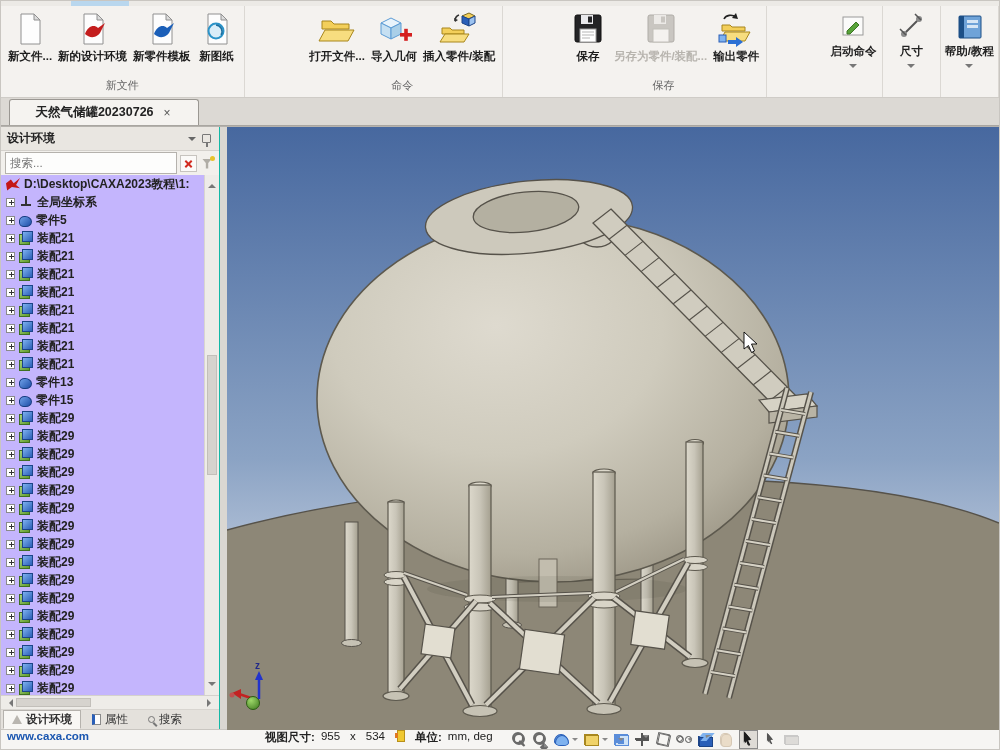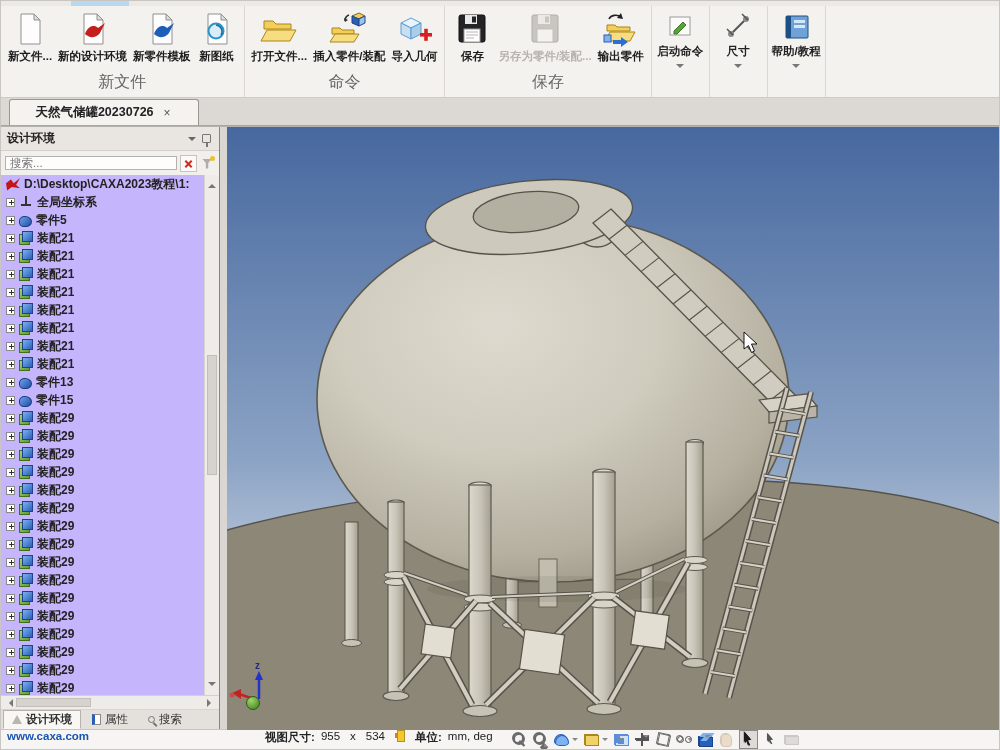--- a/index.html
+++ b/index.html
@@ -4,28 +4,28 @@
 <style>
   html,body{margin:0;padding:0;background:#fff;}
   *{box-sizing:border-box;}
   .app{position:relative;width:1000px;height:750px;overflow:hidden;
        font-family:"Liberation Sans","DejaVu Sans",sans-serif;font-size:12px;color:#222;
        background:#f4f2ef;border:1px solid #c9c6c1;}
   
   .titlestrip{height:5px;background:#eceae6;position:relative;}
   .titlestrip .chip{position:absolute;left:70px;top:0;width:58px;height:5px;background:#b9d7ee;}
   
-  .ribbon{height:92px;background:#f4f2ef;border-bottom:1px solid #cfccc7;display:flex;align-items:stretch;}
+  .ribbon{height:92px;background:#f4f2ef;border-bottom:1px solid #cfccc7;display:flex;align-items:stretch;justify-content:space-between;}
   .rgroup{display:flex;flex-direction:column;border-right:1px solid #dbd8d3;padding:2px 4px 0 4px;}
   .rbtns{display:flex;flex:1;align-items:flex-start;}
   .rbtn{display:flex;flex-direction:column;align-items:center;padding:2px 3px;cursor:default;}
   .rbtn .ricon{height:38px;display:flex;align-items:center;justify-content:center;}
   .rbtn .rlabel{font-weight:bold;font-size:11.5px;white-space:nowrap;margin-top:1px;color:#1c1c1c;}
   .rbtn.disabled .rlabel{color:#b7b4ae;}
-  .rgrouplabel{text-align:center;font-size:16px;color:#666;padding:3px 0 4px 0;}
+  .rgrouplabel{text-align:center;font-size:11px;color:#666;padding:3px 0 4px 0;}
   .rtail{display:flex;}
   .rtailbtn{width:58px;border-right:1px solid #dbd8d3;display:flex;flex-direction:column;align-items:center;padding-top:4px;}
   .rtailbtn .ricon{height:34px;display:flex;align-items:center;justify-content:center;}
   .rtailbtn .rlabel{font-weight:bold;font-size:11.5px;white-space:nowrap;}
   .caret-down{width:0;height:0;border:4px solid transparent;border-top-color:#777;margin-top:5px;}
   
   .tabbar{height:28px;background:#dcd9d4;border-bottom:1px solid #a9a6a1;display:flex;align-items:flex-end;}
   .doctab{margin-left:8px;width:190px;height:26px;background:#f5f3f0;border:1px solid #9a9792;border-bottom:none;
           border-radius:3px 3px 0 0;display:flex;align-items:center;justify-content:center;gap:8px;}
   .doctab-title{font-weight:bold;font-size:12.5px;}
@@ -33,21 +33,21 @@
   
   .main{display:flex;height:603px;border-top:1px solid #b5b2ad;}
   .sidebar{width:220px;background:#f2f0ec;display:flex;flex-direction:column;border-right:1px solid #14b8a6;}
   .splitter{width:7px;background:#dad7d2;}
   .phead{height:24px;display:flex;align-items:center;padding:0 6px;background:#e9e6e1;border-bottom:1px solid #d4d1cc;}
   .phead .ptitle{font-weight:bold;flex:1;}
   .tri-dn{width:0;height:0;border:4px solid transparent;border-top-color:#666;margin:4px 6px 0 0;}
   .pin{width:9px;height:9px;border:1.5px solid #777;border-radius:1px;position:relative;margin-right:2px;}
   .pin::after{content:"";position:absolute;left:3px;top:8px;width:1.5px;height:4px;background:#777;}
   .searchrow{height:24px;display:flex;align-items:center;padding:2px 4px;gap:3px;background:#f2f0ec;}
-  .searchrow input{flex:1;height:14px;border:1px solid #b5b2ad;font-size:11.5px;padding:0 4px;color:#888;background:#fdfdfc;outline:none;font-family:inherit;}
+  .searchrow input{flex:1;height:22px;border:1px solid #b5b2ad;font-size:11.5px;padding:0 4px;color:#888;background:#fdfdfc;outline:none;font-family:inherit;}
   .clearbtn{width:17px;height:17px;border:1px solid #c7c4bf;background:#fbfaf8;position:relative;}
   .clearbtn::before,.clearbtn::after{content:"";position:absolute;left:3px;top:7px;width:9px;height:2px;background:#d22b1f;}
   .clearbtn::before{transform:rotate(45deg);} .clearbtn::after{transform:rotate(-45deg);}
   .filterbtn{width:15px;height:17px;position:relative;}
   .filterbtn::before{content:"";position:absolute;left:2px;top:4px;width:10px;height:10px;background:#b0ada6;
       clip-path:polygon(0 0,100% 0,62% 45%,62% 100%,38% 100%,38% 45%);}
   .filterbtn::after{content:"";position:absolute;right:0;top:1px;width:5px;height:5px;background:#e8c32a;border-radius:50%;}
   
   .treewrap{flex:1;position:relative;overflow:hidden;background:#c4b5fd;border-bottom:1px solid #d4d1cc;}
   .tree{position:absolute;left:0;top:0;right:15px;bottom:0;overflow:hidden;}
@@ -179,43 +179,43 @@
           <span class="ricon">
             <svg width="42" height="36">
                 <path d="M6 10h9l3 3h15v5H6z" fill="#f3cf5a" stroke="#a8861c"></path>
                 <path d="M3 30l6-11h29l-6 11z" fill="#f7dd7f" stroke="#a8861c"></path>
               </svg>
           </span>
           <span class="rlabel">打开文件...</span>
         </div>
         <div class="rbtn">
           <span class="ricon">
+            <svg width="42" height="36">
+                <path d="M8 12l10-5 10 5-10 5z" fill="#e8f3fb" stroke="#5b9bd5"></path>
+                <path d="M8 12l10 5v11l-10-5z" fill="#c6e0f2" stroke="#5b9bd5"></path>
+                <path d="M18 17l10-5v11l-10 5z" fill="#a9cfe8" stroke="#5b9bd5"></path>
+                <rect x="27" y="22" width="12" height="3.6" fill="#d42020"></rect>
+                <rect x="31.2" y="17.8" width="3.6" height="12" fill="#d42020"></rect>
+              </svg>
+          </span>
+          <span class="rlabel">导入几何</span>
+        </div>
+        <div class="rbtn">
+          <span class="ricon">
             <svg width="44" height="36">
                 <path d="M22 4c-3 1-4 3-4 6" stroke="#333" fill="none" stroke-width="1.6"></path>
                 <path d="M17 7l1 4 3-2z" fill="#333"></path>
                 <path d="M25 5l7-3 6 3-7 3z" fill="#f3cf5a" stroke="#7a6a20"></path>
                 <path d="M25 5l7 3v7l-7-3z" fill="#2a5fb8" stroke="#1c4488"></path>
                 <path d="M32 8l6-3v7l-6 3z" fill="#9cc3f0" stroke="#1c4488"></path>
                 <path d="M5 17h8l2 2h12v4H5z" fill="#f3cf5a" stroke="#a8861c"></path>
                 <path d="M3 31l5-8h24l-5 8z" fill="#f7dd7f" stroke="#a8861c"></path>
               </svg>
           </span>
           <span class="rlabel">插入零件/装配</span>
-        </div>
-        <div class="rbtn">
-          <span class="ricon">
-            <svg width="42" height="36">
-                <path d="M8 12l10-5 10 5-10 5z" fill="#e8f3fb" stroke="#5b9bd5"></path>
-                <path d="M8 12l10 5v11l-10-5z" fill="#c6e0f2" stroke="#5b9bd5"></path>
-                <path d="M18 17l10-5v11l-10 5z" fill="#a9cfe8" stroke="#5b9bd5"></path>
-                <rect x="27" y="22" width="12" height="3.6" fill="#d42020"></rect>
-                <rect x="31.2" y="17.8" width="3.6" height="12" fill="#d42020"></rect>
-              </svg>
-          </span>
-          <span class="rlabel">导入几何</span>
         </div>
       </div>
       <div class="rgrouplabel">命令</div>
     </div>
 
     <div class="rgroup">
       <div class="rbtns">
         <div class="rbtn">
           <span class="ricon">
             <svg width="40" height="36">

